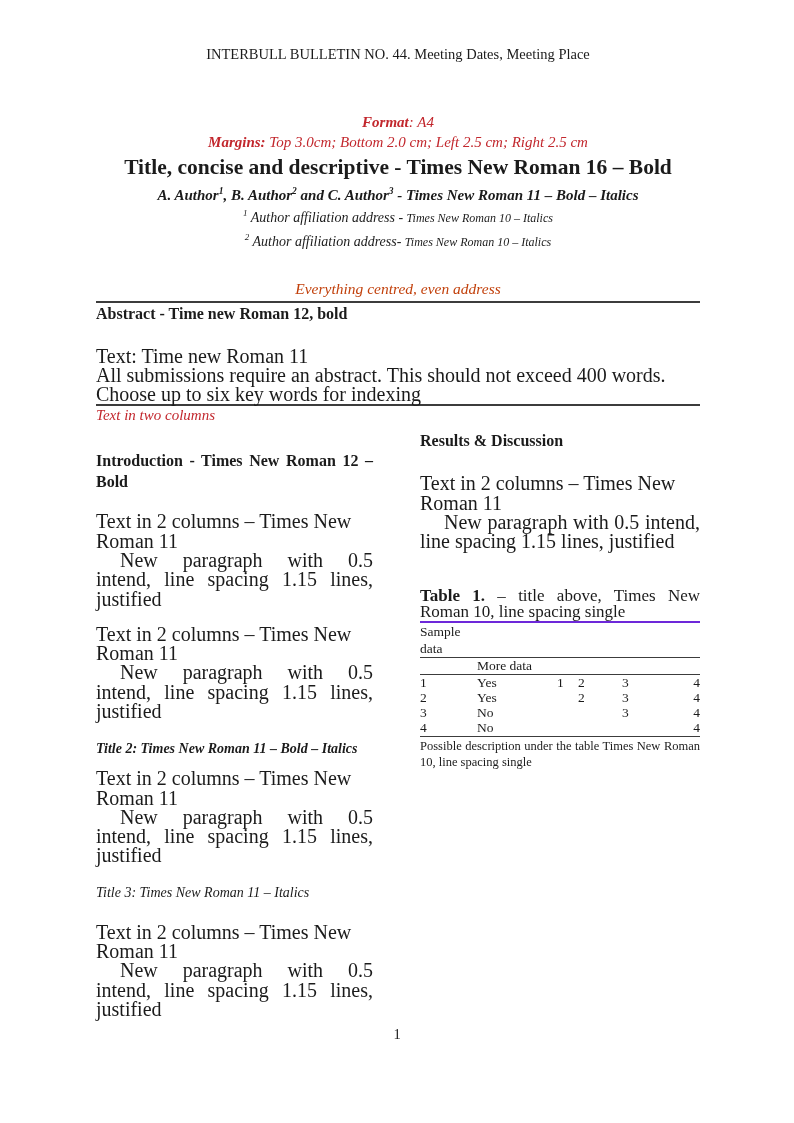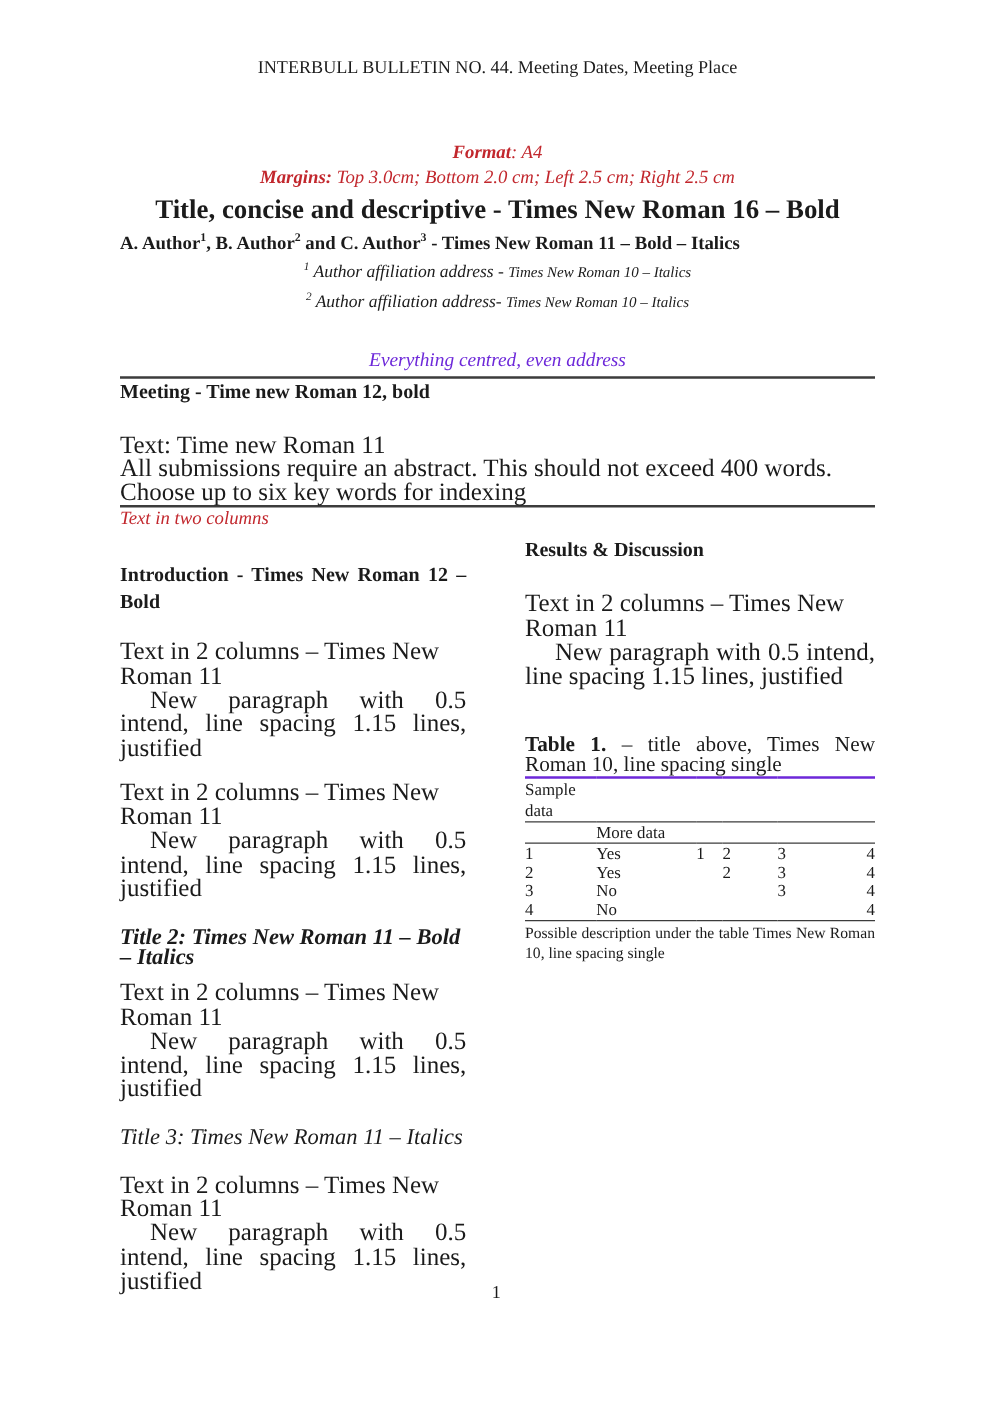--- a/index.html
+++ b/index.html
@@ -14,28 +14,28 @@
     overflow:hidden;
   }
   .running-header { text-align:center; font-size:14.5px; line-height:17px; }
 
   .red-note { text-align:center; font-style:italic; color:#c2272d; font-size:15px; line-height:20px; }
   .red-note .red-label { font-weight:bold; }
   .format-line { margin-top:49px; }
 
   .doc-title { margin:3px 0 0 0; text-align:center; font-weight:bold; font-size:21.5px; line-height:25px; }
 
-  .authors { margin-top:2px; font-weight:bold; font-size:15px; line-height:18px; }
+  .authors { margin-top:2px; text-align:center; font-weight:bold; font-style:italic; font-size:15px; line-height:18px; }
   .authors sup { font-size:9.5px; }
 
   .affiliation { text-align:center; font-style:italic; font-size:14px; line-height:19.7px; }
   .affiliation sup { font-size:9px; }
   .affiliation .note { font-size:12px; }
 
-  .centring-note { margin-top:28px; text-align:center; font-style:italic; color:#6d28d9; font-size:15.5px; line-height:16px; }
+  .centring-note { margin-top:28px; text-align:center; font-style:italic; color:#c2410c; font-size:15.5px; line-height:16px; }
 
   .rule { border:none; border-top:2px solid #3c3c3c; margin:4px 0 0 0; height:0; }
   .rule-2 { margin-top:0; }
 
   .abstract-heading { margin:2px 0 0 0; font-weight:bold; font-size:16px; line-height:17px; }
 
   .body-text { margin:0; font-size:20px; line-height:19.3px; }
   .abstract-line1 { margin-top:25px; }
   .keywords { margin-top:19px; line-height:18.5px; }
   .keywords-note { line-height:18.5px; }
@@ -52,21 +52,21 @@
   .materials-heading { margin-top:21px; line-height:20px; }
   .results-heading { margin-top:0; line-height:17px; }
 
   .p-line1 { margin-top:20px; }
   .p-line2 { text-align:justify; text-indent:24px; }
   .col-right .p-line1 { margin-top:25px; }
   .after-materials { margin-top:16px; }
   .after-title { margin-top:12px; }
   .after-title3 { margin-top:22px; }
 
-  .sub-title { margin:0; font-size:18px; line-height:16px; font-weight:normal; }
+  .sub-title { margin:0; font-size:14px; line-height:16px; font-weight:normal; }
   .title2 { margin-top:20px; font-weight:bold; font-style:italic; }
   .title3 { margin-top:19px; font-style:italic; }
 
   .table-caption { margin:36px 0 0 0; font-size:17px; line-height:16px; text-align:justify; }
   .data-table { margin-top:1px; width:280px; border-collapse:collapse; table-layout:fixed;
                 font-size:13.5px; border-top:2px solid #6d28d9; }
   .data-table td { padding:0; line-height:15.3px; vertical-align:bottom; overflow:hidden; }
   .data-table .group-header td { line-height:17.3px; border-bottom:1.5px solid #3c3c3c; }
   .data-table .group-header .blk { display:block; }
   .data-table .sub-header td { line-height:15.5px; border-bottom:1.5px solid #3c3c3c; }
@@ -100,21 +100,21 @@
     <sup>1</sup> <span>Author affiliation address - </span><span class="note">Times New Roman 10 – Italics</span>
   </div>
   <div class="affiliation">
     <sup>2</sup> <span>Author affiliation address- </span><span class="note">Times New Roman 10 – Italics</span>
   </div>
 
   <div class="centring-note">Everything centred, even address</div>
 
   <hr class="rule">
 
-  <h2 class="abstract-heading">Meeting - Time new Roman 12, bold</h2>
+  <h2 class="abstract-heading">Abstract - Time new Roman 12, bold</h2>
   <p class="body-text abstract-line1">Text: Time new Roman 11</p>
   <p class="body-text">All submissions require an abstract. This should not exceed 400 words.</p>
   <p class="body-text keywords-note">Choose up to six key words for indexing</p>
 
   <hr class="rule rule-2">
 
   <div class="columns-note">Text in two columns</div>
 
   <div class="columns">
 

